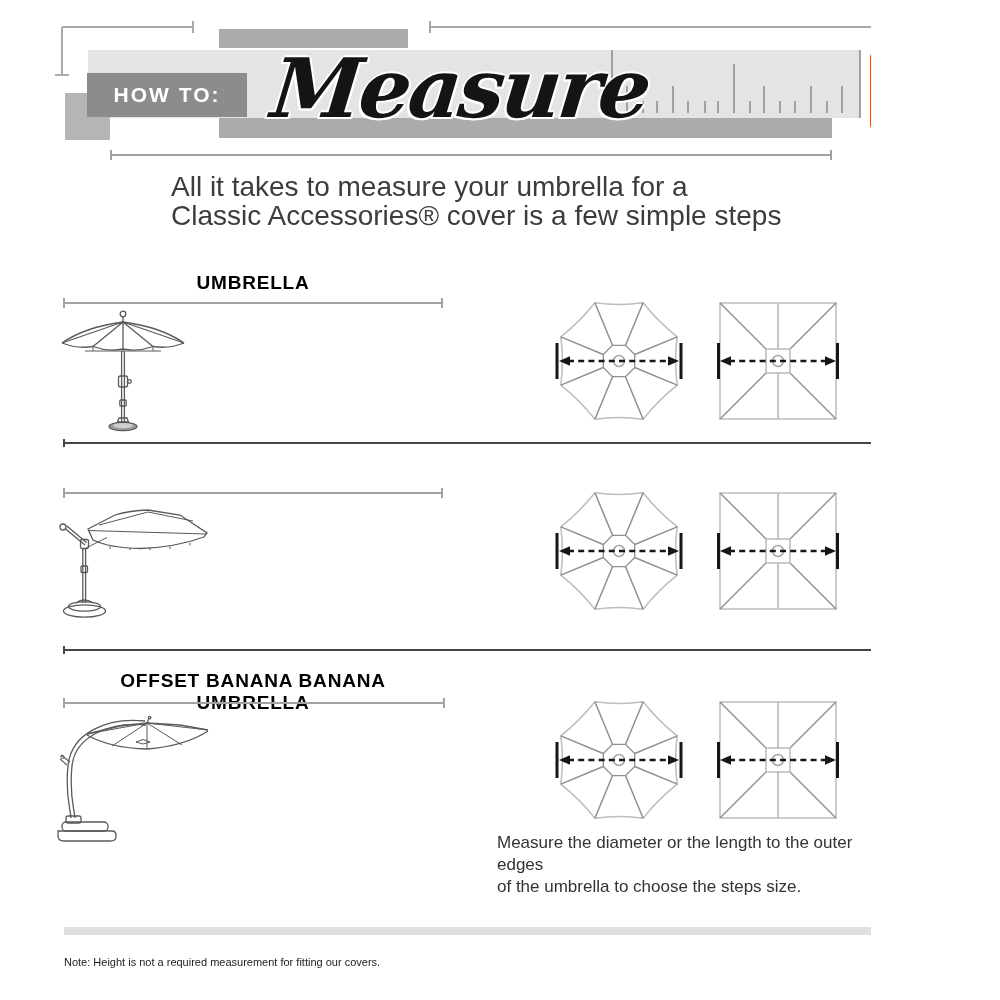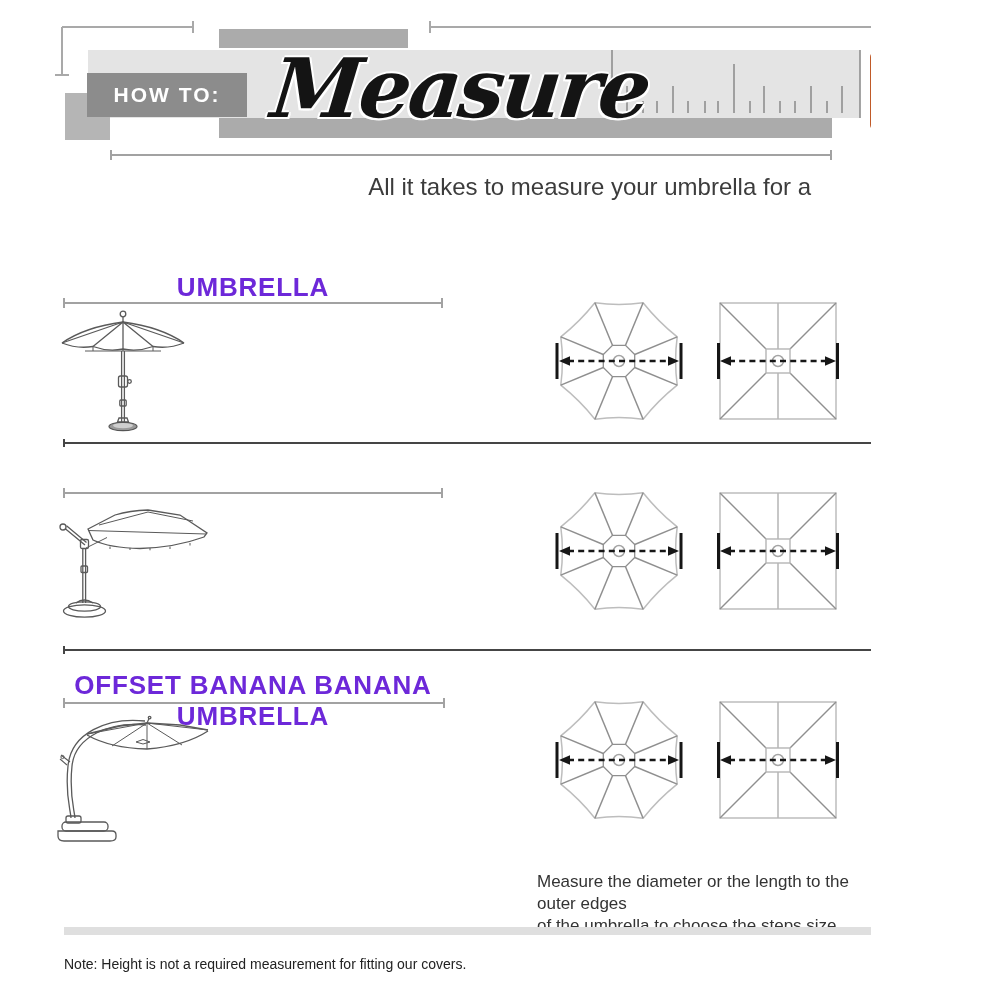--- a/index.html
+++ b/index.html
@@ -24,27 +24,27 @@
   .dimline{height:2px;background:#a2a2a2;}
   .dimline::before,.dimline::after{content:"";position:absolute;top:-4px;width:2px;height:10px;background:#a2a2a2;}
   .dimline::before{left:0;}
   .dimline::after{right:0;}
   .divider{height:2px;background:#454545;}
   .divider::before,.divider::after{content:"";position:absolute;top:-3px;width:2px;height:8px;background:#454545;}
   .divider::before{left:0;}
   .divider::after{right:0;}
 
   
-  .intro{right:60px;top:172px;width:640px;text-align:right;
-         font-size:24px;line-height:29px;color:#3c3c3c;font-weight:normal;}
-  .sec-title{width:380px;text-align:center;font-size:26px;font-weight:bold;
-             letter-spacing:0.8px;color:#6d28d9;}
-  .instruction{left:497px;top:871px;font-size:17px;line-height:22px;color:#333;margin-left:40px;}
+  .intro{right:60px;top:172px;width:640px;
+         font-size:28px;line-height:29px;color:#3c3c3c;font-weight:normal;}
+  .sec-title{width:380px;text-align:center;font-size:19px;font-weight:bold;
+             letter-spacing:0.8px;color:#000000;}
+  .instruction{left:497px;top:832px;font-size:17px;line-height:22px;color:#333;}
   .notebar{left:64px;top:927px;width:881px;height:8px;background:#dfdfdf;}
-  .footnote{left:64px;top:956px;font-size:14px;color:#222;}
+  .footnote{left:64px;top:956px;font-size:11px;color:#222;}
 
   svg{display:block;}
 </style>
 </head>
 <body>
 
 <div id="canvas">
 
   <svg width="0" height="0" style="position:absolute" aria-hidden="true">
     <defs>
@@ -138,20 +138,21 @@
 
   <svg class="abs" style="left:870px;top:52px" width="76" height="78" viewBox="0 0 76 78">
     <rect x="0" y="0" width="76" height="78" rx="5" fill="#C05A28"></rect>
     <path d="M52,17 H30 Q16,17 16,33 V45 Q16,61 30,61 H52" fill="none" stroke="#fff" stroke-width="6.5"></path>
     <path d="M38,21 L27.5,57 M38,21 L48.5,57 M30.5,45 H45.5" fill="none" stroke="#fff" stroke-width="4.2"></path>
     <circle cx="60" cy="13" r="2.6" fill="none" stroke="#fff" stroke-width="1.4"></circle>
   </svg>
 
   <div class="abs intro">
     <div>All it takes to measure your umbrella for a</div>
+    <div>Classic Accessories® cover is a few simple steps</div>
   </div>
 
   <div class="abs sec-title" style="left:63px;top:272px;">UMBRELLA</div>
   <div class="abs dimline" style="left:63px;top:302px;width:380px;"></div>
 
   <svg class="abs" style="left:55px;top:308px" width="140" height="128" viewBox="0 0 140 128">
     <g fill="none" stroke="#5a5a5a" stroke-width="1.3">
       <circle cx="68" cy="6" r="2.8"></circle>
         <line x1="68" y1="8.8" x2="68" y2="14"></line>
       <path d="M7,35 Q30,19 68,14 Q106,19 129,35"></path>

